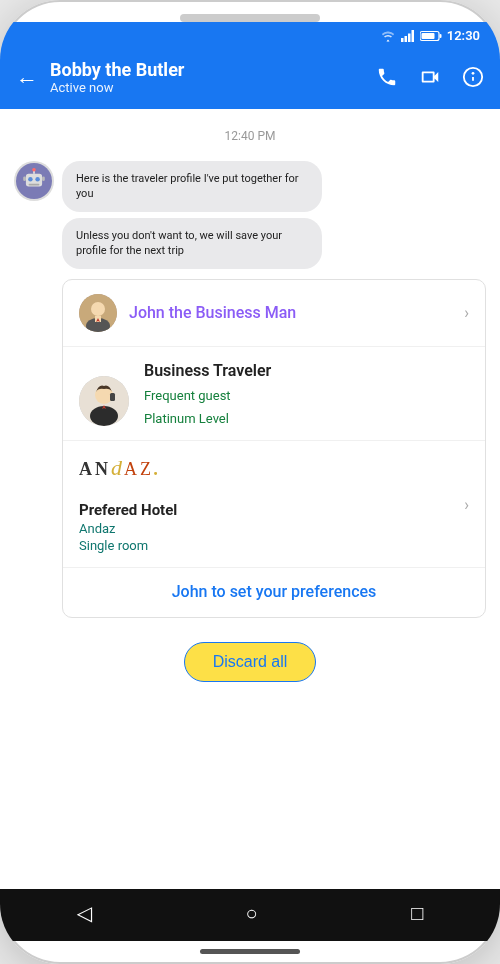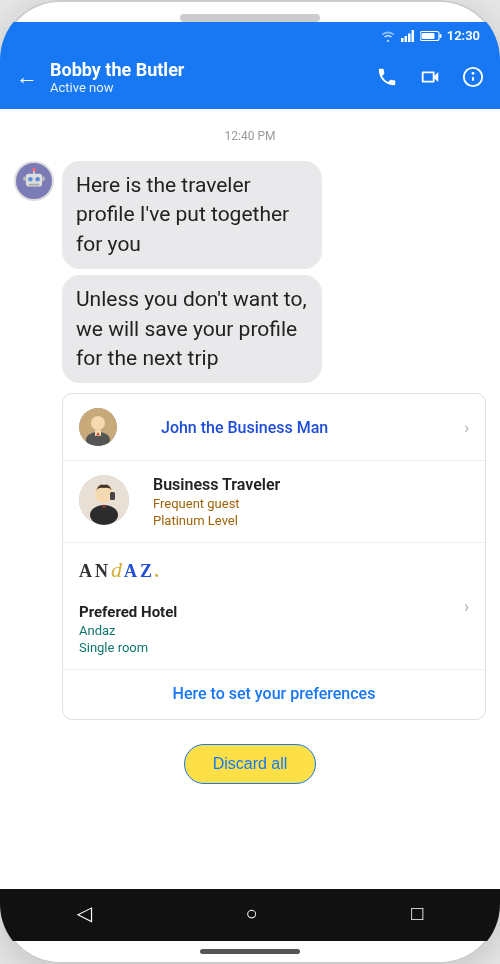--- a/index.html
+++ b/index.html
@@ -93,21 +93,21 @@
       align-items: center;
       justify-content: center;
       font-size: 22px;
       overflow: hidden;
     }
     .messages-col { display: flex; flex-direction: column; gap: 6px; flex: 1; }
     .bubble {
       background: #e9e9eb;
       border-radius: 18px;
       padding: 10px 14px;
-      font-size: 21px;
+      font-size: 11px;
       line-height: 1.4;
       color: #222;
       max-width: 260px;
     }
     .card-container {
       background: #fff;
       border: 1px solid #e0e0e0;
       border-radius: 10px;
       overflow: hidden;
       margin-left: 48px;
@@ -126,43 +126,43 @@
       height: 38px;
       border-radius: 50%;
       background: #b5a08a;
       overflow: hidden;
       flex-shrink: 0;
       display: flex;
       align-items: center;
       justify-content: center;
       font-size: 18px;
     }
-    .profile-name { font-size: 16px; font-weight: 500; color: #1d4ed8; flex: 1; margin-left: 32px; }
+    .profile-name { font-size: 16px; font-weight: 500; color: #8b5cf6; flex: 1; }
     .chevron { color: #aaa; font-size: 16px; }
     .card-traveler-row {
       display: flex;
-      align-items: flex-start;
+      align-items: flex-end;
       padding: 14px 16px;
       border-bottom: 1px solid #f0f0f0;
-      gap: 24px;
+      gap: 15px;
     }
     .traveler-avatar {
       width: 50px;
       height: 50px;
       border-radius: 50%;
       background: #ccc;
       flex-shrink: 0;
       overflow: hidden;
       display: flex;
       align-items: center;
       justify-content: center;
       font-size: 26px;
     }
     .traveler-info .traveler-type { font-size: 16px; font-weight: 600; color: #222; }
-    .traveler-info .traveler-sub { font-size: 13px; color: #a16207; margin-top: 2px; }
+    .traveler-info .traveler-sub { font-size: 13px; color: #15803d; margin-top: 8px; }
     .card-hotel-section {
       padding: 14px 16px;
       position: relative;
     }
     .andaz-logo {
       font-size: 18px;
       letter-spacing: 2px;
       margin-bottom: 8px;
       color: #333;
       font-family: Georgia, serif;
@@ -341,30 +341,30 @@
         </div>
         <div class="traveler-info">
           <div class="traveler-type">Business Traveler</div>
           <div class="traveler-sub">Frequent guest</div>
           <div class="traveler-sub">Platinum Level</div>
         </div>
       </div>
 
       <div class="card-hotel-section">
         <div class="andaz-logo">
-          <span style="color:#333;font-weight:bold;font-style:normal;letter-spacing:3px;">AN</span><span style="color:#d4af37;font-style:italic;font-size:22px;">d</span><span style="color:#1d4ed8;letter-spacing:3px;font-style:normal;font-weight:bold;">AZ</span><span style="color:#d4af37;font-weight:bold;">.</span>
+          <span style="color:#333;font-weight:bold;font-style:normal;letter-spacing:3px;">AN</span><span style="color:#d4af37;font-style:italic;font-size:22px;">d</span><span style="color:#c2410c;letter-spacing:3px;font-style:normal;font-weight:normal;">AZ</span><span style="color:#d4af37;font-weight:bold;">.</span>
         </div>
         <div class="hotel-name">Prefered Hotel</div>
         <div class="hotel-sub">Andaz</div>
         <div class="hotel-sub">Single room</div>
         <span class="hotel-chevron">›</span>
       </div>
 
       <div class="swipe-row">
-        <span class="swipe-text">Here to set your preferences</span>
+        <span class="swipe-text">John to set your preferences</span>
       </div>
     </div>
 
     <div class="action-row">
       <button class="action-btn">Discard all</button>
     </div>
   </div>
 
   <div class="nav-bar">
     <span class="nav-icon">◁</span>

